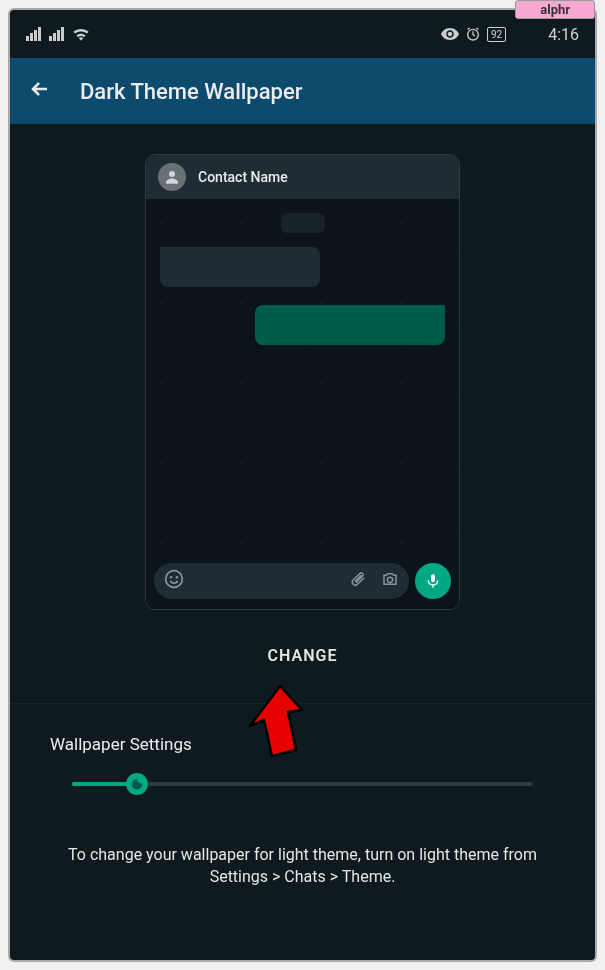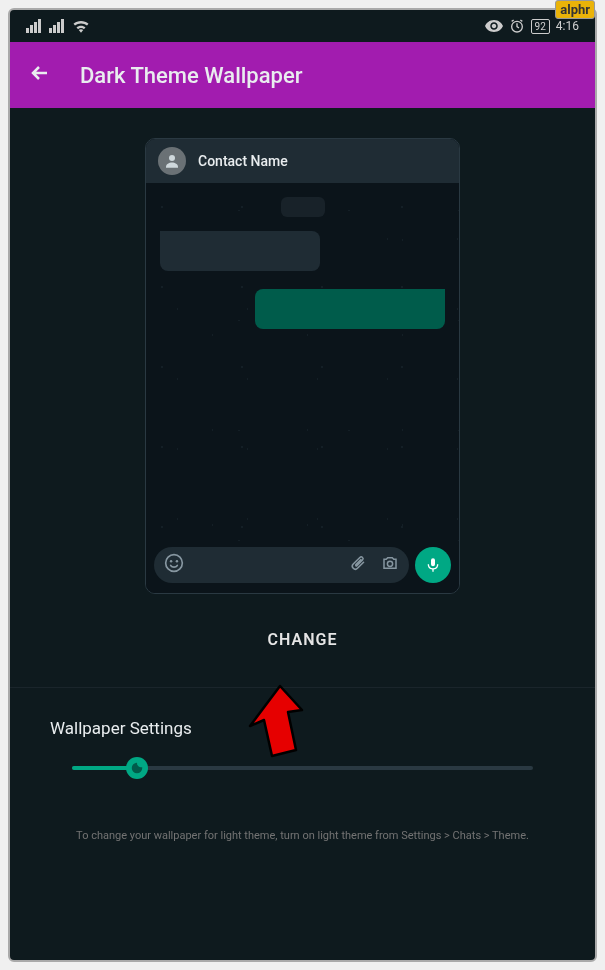--- a/index.html
+++ b/index.html
@@ -19,31 +19,31 @@
       bottom: 8px;
       background: #0e1a1e;
       border: 2px solid #aaa;
       border-radius: 6px;
       overflow: hidden;
     }
     .watermark {
       position: absolute;
       top: 0;
       right: 10px;
-      background: #eab308;
+      background: #f9a8d4;
       border: 1px solid #999;
       border-radius: 3px;
-      padding: 1px 4px;
+      padding: 1px 24px;
       font-size: 13px;
       font-weight: bold;
       color: #333;
       z-index: 100;
     }
     .status-bar {
-      height: 32px;
+      height: 48px;
       display: flex;
       align-items: center;
       justify-content: space-between;
       padding: 0 16px;
       color: #d0d0d0;
       font-size: 14px;
     }
     .status-left { display: flex; align-items: center; gap: 8px; }
     .status-right { display: flex; align-items: center; gap: 6px; }
     .signal-bars { display: inline-flex; align-items: flex-end; gap: 1px; height: 14px; }
@@ -56,21 +56,21 @@
     .battery-box {
       border: 1.5px solid #ccc;
       border-radius: 2px;
       padding: 0 3px;
       font-size: 10px;
       line-height: 13px;
       position: relative;
     }
     .header {
       height: 66px;
-      background: #a21caf;
+      background: #0c4a6e;
       display: flex;
       align-items: center;
       padding: 0 18px;
       gap: 28px;
     }
     .back-arrow { color: #e9edef; }
     .page-title {
       color: #e9edef;
       font-size: 22px;
       font-weight: 500;
@@ -223,22 +223,22 @@
       transform: translate(-50%, -50%);
       width: 22px;
       height: 22px;
       border-radius: 50%;
       background: #00a884;
       display: flex;
       align-items: center;
       justify-content: center;
     }
     .footer-text {
-      color: #737373;
-      font-size: 11px;
+      color: #e5e5e5;
+      font-size: 16px;
       text-align: center;
       padding: 0 32px;
       margin-top: 58px;
       line-height: 1.4;
     }
     .annotation-arrow {
       position: absolute;
       left: 222px;
       top: 670px;
       z-index: 50;
@@ -272,21 +272,21 @@
     </div>
     <div class="status-right">
       <svg width="18" height="14" viewBox="0 0 24 16" fill="#ccc">
           <path d="M12 0C6 0 1.7 4 0 8c1.7 4 6 8 12 8s10.3-4 12-8c-1.7-4-6-8-12-8zm0 13c-2.8 0-5-2.2-5-5s2.2-5 5-5 5 2.2 5 5-2.2 5-5 5zm0-8c-1.7 0-3 1.3-3 3s1.3 3 3 3 3-1.3 3-3-1.3-3-3-3z"></path>
         </svg>
       <svg width="16" height="16" viewBox="0 0 24 24" fill="#ccc">
           <circle cx="12" cy="13" r="8" fill="none" stroke="#ccc" stroke-width="2"></circle>
           <path d="M12 8v5l3 2M4 5l3-2M20 5l-3-2" stroke="#ccc" stroke-width="2" fill="none"></path>
         </svg>
       <span class="battery-box">92</span>
-      <span style="font-size:12px;">4:16</span>
+      <span style="font-size:16px;margin-left:36px;">4:16</span>
     </div>
   </div>
 
   <div class="header">
     <span class="back-arrow">
       <svg width="24" height="24" viewBox="0 0 24 24" fill="none" stroke="#e9edef" stroke-width="2.5">
           <path d="M19 12H5M11 18l-6-6 6-6"></path>
         </svg>
     </span>
     <span class="page-title">Dark Theme Wallpaper</span>

